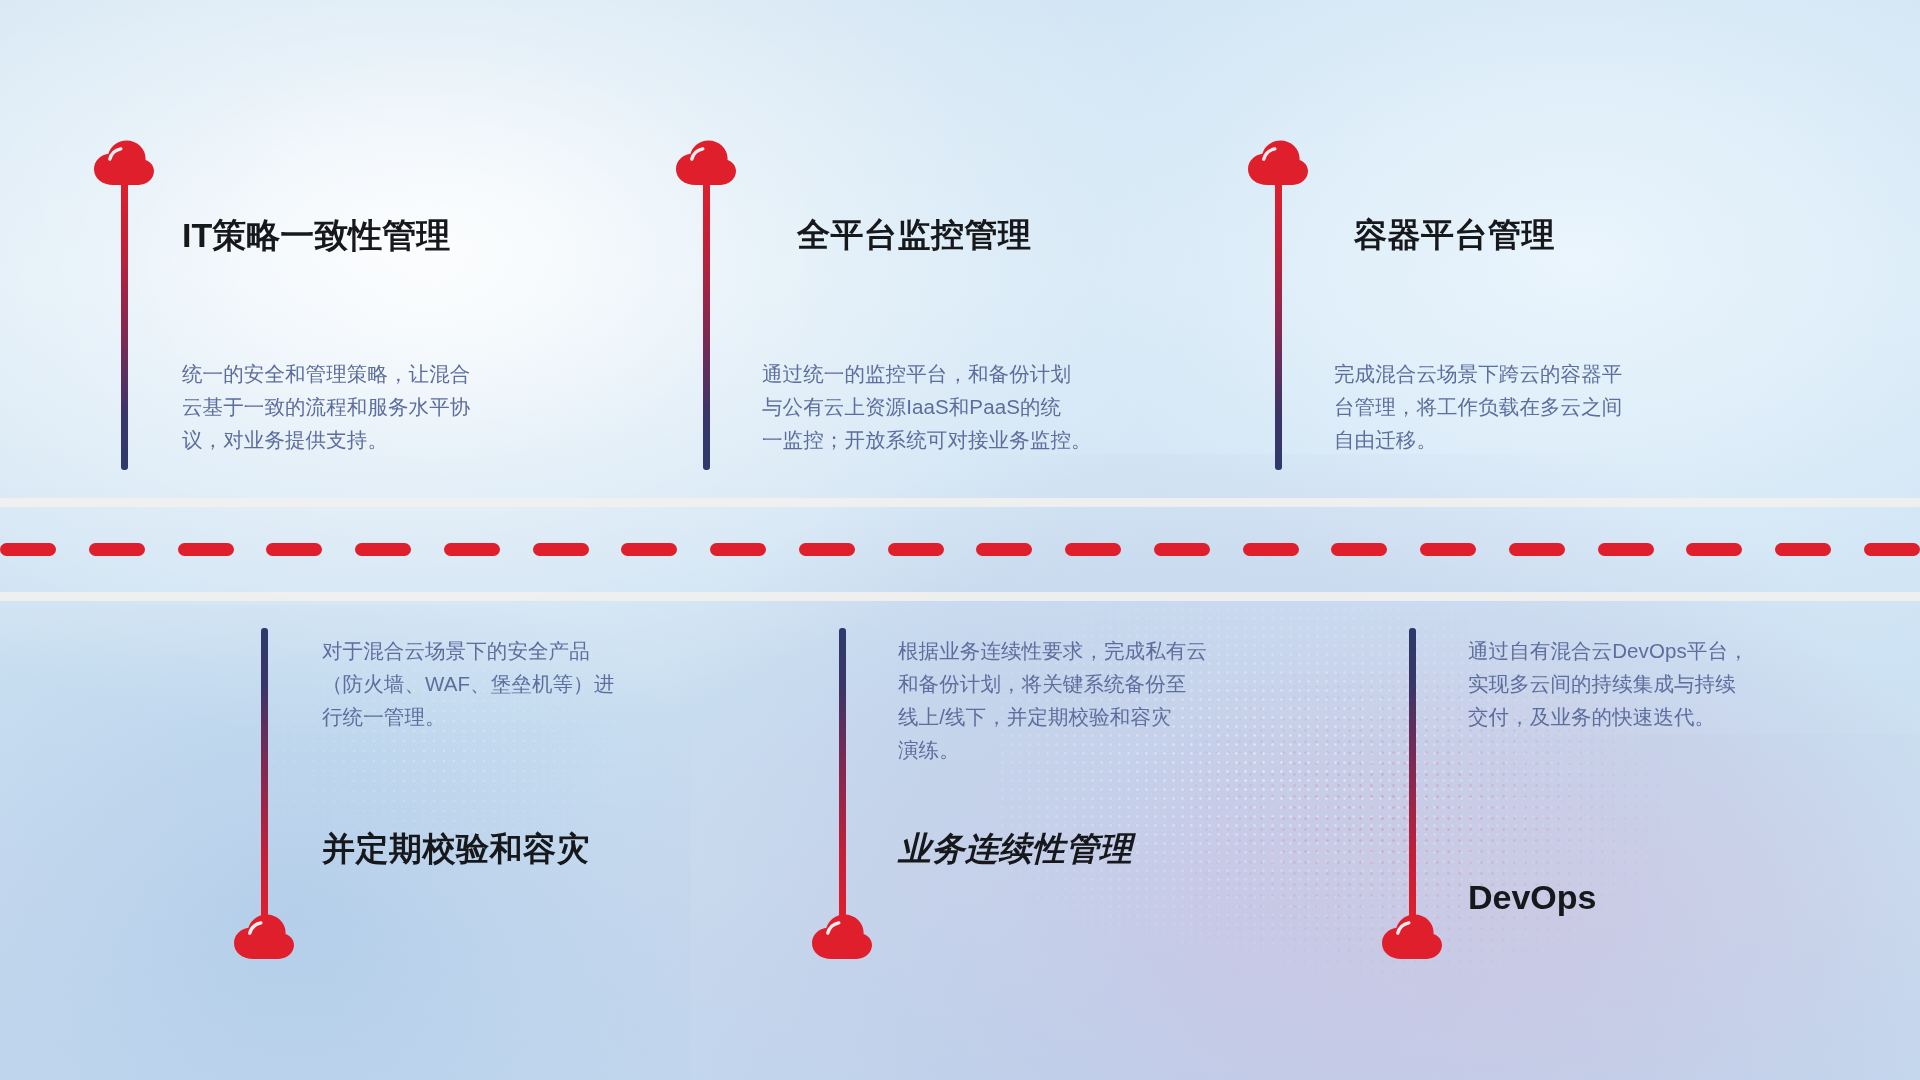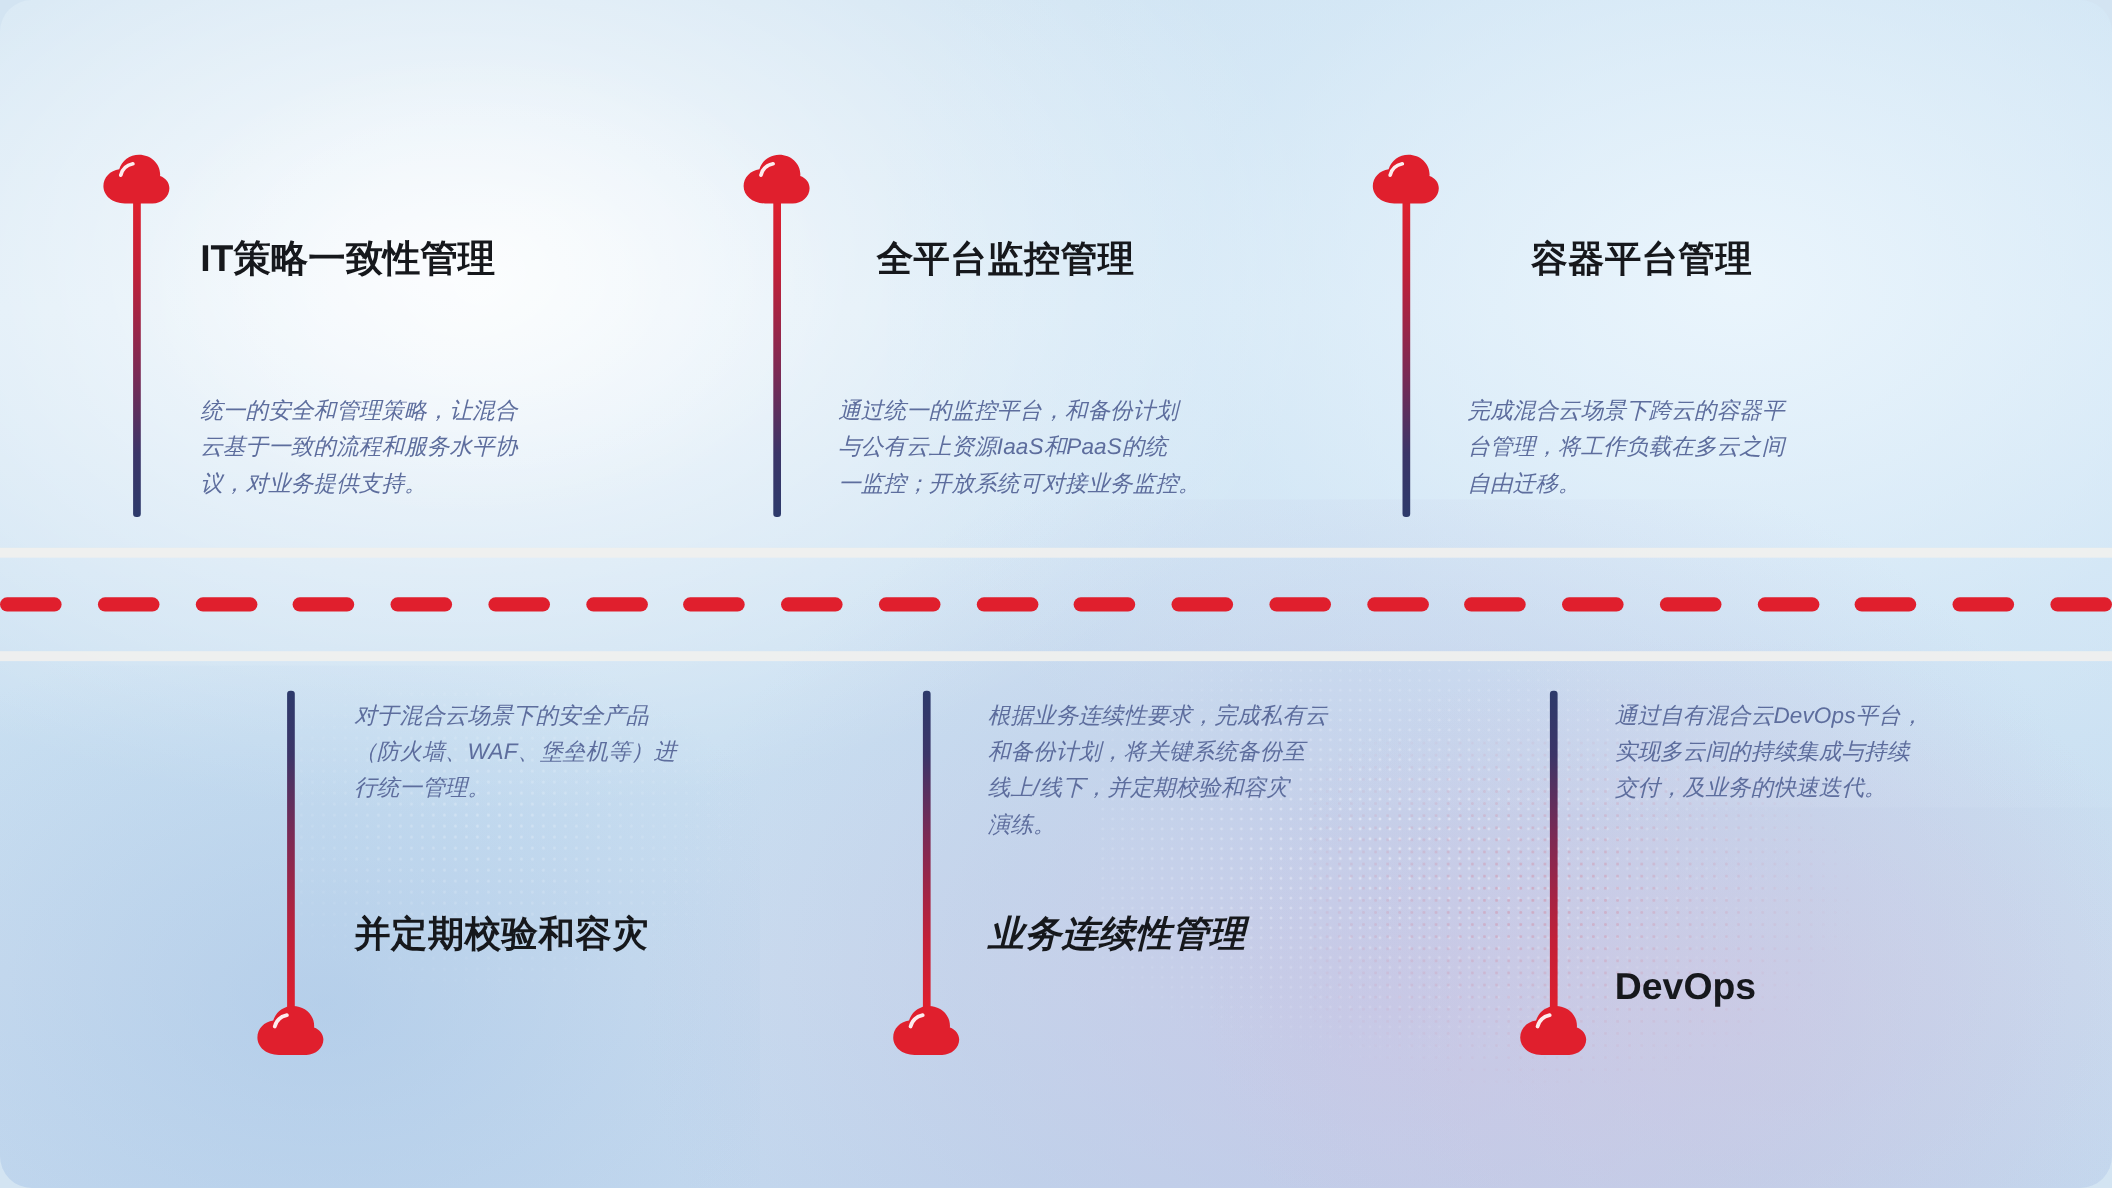--- a/index.html
+++ b/index.html
@@ -1,21 +1,21 @@
 <!DOCTYPE html>
 <html><head>
 <meta charset="utf-8">
 <style>
   html,body{margin:0;padding:0;}
   body{
     width:1920px;height:1080px;overflow:hidden;
     font-family:"Liberation Sans","DejaVu Sans",sans-serif;
     position:relative;background:#d3e4f2;
   }
-  #stage{position:absolute;inset:0;overflow:hidden;border-radius:29px;}
+  #stage{position:absolute;inset:0;overflow:hidden;}
 
   
   .bg-base{position:absolute;inset:0;
     background:
       linear-gradient(180deg,#cfe3f2 0%,#d6e8f5 26%,#cfe3f3 48%,#c9dff1 62%,#cadcef 82%,#c3d8ee 100%);}
   .bg-glow-a{position:absolute;left:-8%;top:-22%;width:70%;height:90%;
     background:radial-gradient(ellipse at 42% 50%,rgba(255,255,255,.82) 0%,rgba(255,255,255,.34) 42%,rgba(255,255,255,0) 72%);}
   .bg-glow-b{position:absolute;right:-14%;top:-28%;width:72%;height:96%;
     background:radial-gradient(ellipse at 56% 54%,rgba(236,246,253,.9) 0%,rgba(219,237,250,.4) 45%,rgba(219,237,250,0) 75%);}
   .bg-glow-c{position:absolute;left:30%;bottom:-34%;width:72%;height:92%;
@@ -52,21 +52,21 @@
   .stem.down{background:linear-gradient(180deg,#e01f2d 0%,#c22038 22%,#7a2a55 55%,#3b3568 80%,#2d3a6b 100%);}
   .stem.up{background:linear-gradient(0deg,#e01f2d 0%,#c22038 22%,#7a2a55 55%,#3b3568 80%,#2d3a6b 100%);}
   .cloud{position:absolute;width:62px;height:46px;}
   .cloud svg{display:block;width:62px;height:46px;}
 
   
   .title{position:absolute;color:#16181c;font-weight:700;font-size:33px;
     letter-spacing:.5px;white-space:nowrap;line-height:1;}
   .title.latin{font-size:34px;letter-spacing:0;}
   .body{position:absolute;color:#5d6d9d;font-size:20.5px;line-height:33px;
-    width:330px;white-space:pre-line;letter-spacing:.1px;font-style:italic;}
+    width:330px;white-space:pre-line;letter-spacing:.1px;}
 </style>
 </head>
 <body>
 
 <div id="stage">
 
   <div class="bg-base"></div>
   <div class="bg-glow-a"></div>
   <div class="bg-glow-b"></div>
   <div class="bg-glow-c"></div>
@@ -164,21 +164,21 @@
     </div>
   <div id="texts">
       <div class="title latin" style="left: 182px; top: 218px;">IT策略一致性管理</div>
       <div class="body" style="left: 182px; top: 357px;">统一的安全和管理策略，让混合
 云基于一致的流程和服务水平协
 议，对业务提供支持。</div>
       <div class="title" style="left: 762px; top: 218px; margin-left: 35px;">全平台监控管理</div>
       <div class="body" style="left: 762px; top: 357px;">通过统一的监控平台，和备份计划
 与公有云上资源IaaS和PaaS的统
 一监控；开放系统可对接业务监控。</div>
-      <div class="title" style="left: 1392px; top: 218px;">容器平台管理</div>
+      <div class="title" style="left: 1354px; top: 218px;">容器平台管理</div>
       <div class="body" style="left: 1334px; top: 357px;">完成混合云场景下跨云的容器平
 台管理，将工作负载在多云之间
 自由迁移。</div>
       <div class="title" style="left: 322px; top: 832px;">并定期校验和容灾</div>
       <div class="body" style="left: 322px; top: 634px;">对于混合云场景下的安全产品
 （防火墙、WAF、堡垒机等）进
 行统一管理。</div>
       <div class="title" style="left: 898px; top: 832px; font-style: italic;">业务连续性管理</div>
       <div class="body" style="left: 898px; top: 634px;">根据业务连续性要求，完成私有云
 和备份计划，将关键系统备份至

